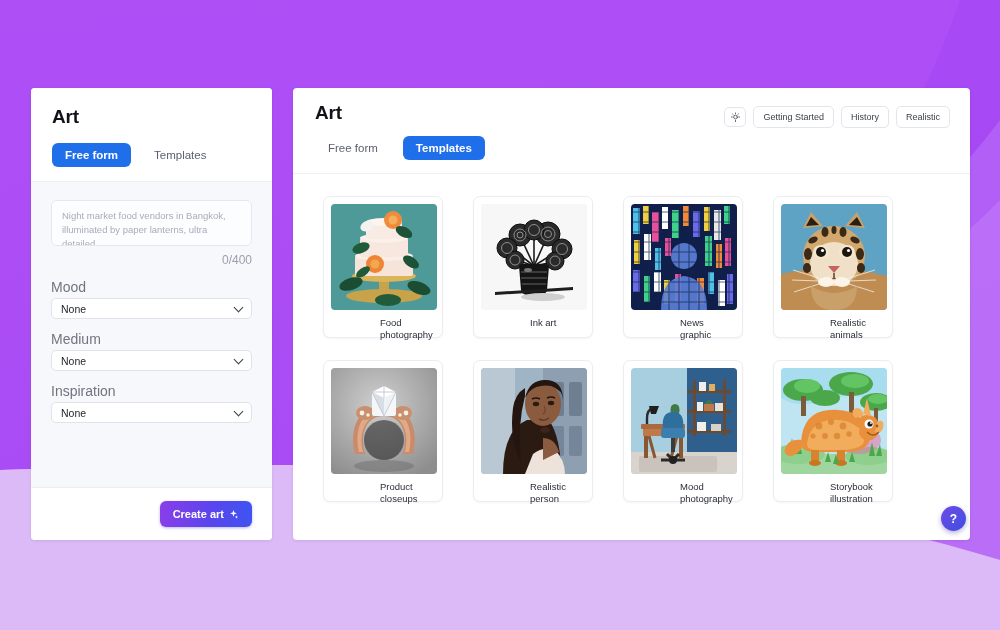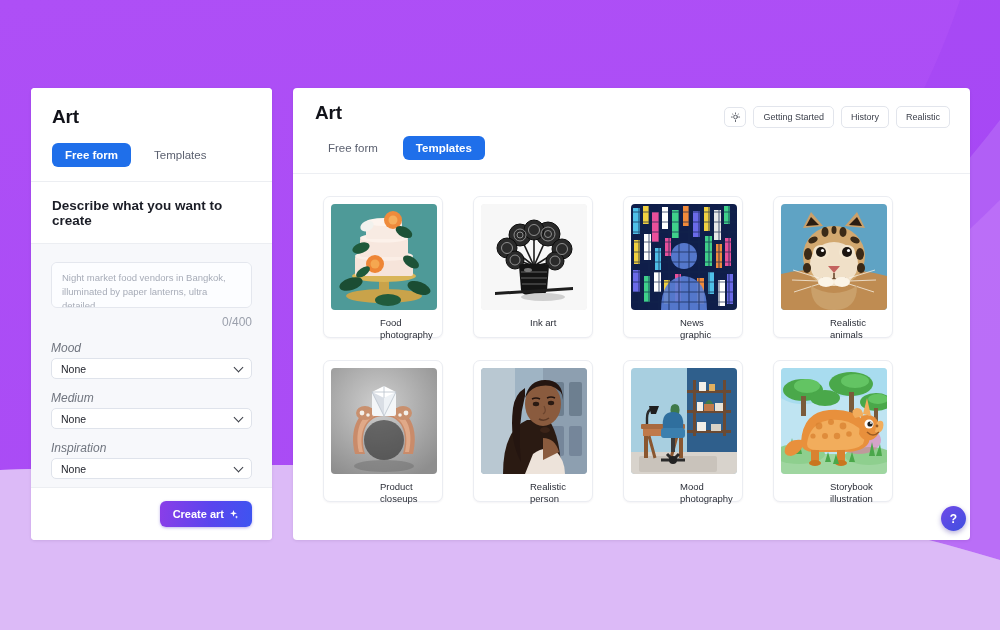--- a/index.html
+++ b/index.html
@@ -68,21 +68,21 @@
     margin-top: 10px;
     border: 1px dashed #d7dbe4; border-radius: 6px;
     background: #fcfdff;
     height: 40px; display: flex; align-items: center; justify-content: center;
     font-size: 9px; color: #7e838f; cursor: pointer;
   }
   .drop-zone b { color: #2b2e38; }
   .drop-zone u { color: #2b2e38; text-underline-offset: 2px; }
 
   .field { margin-top: 12px; }
-  .field-label { font-size: 12px; color: #70757f; margin-bottom: 3px; font-style: italic; }
+  .field-label { font-size: 14px; color: #70757f; margin-bottom: 3px; }
   .sel {
     position: relative;
     width: 100%; height: 21px;
     border: 1px solid #dfe3eb; border-radius: 5px; background: #fff;
     display: flex; align-items: center; padding: 0 9px;
     font-size: 10.5px; color: #24262e; cursor: pointer;
   }
   .sel .chev {
     position: absolute; right: 9px; top: 50%;
     width: 7px; height: 7px; margin-top: -4px;
@@ -188,21 +188,20 @@
 <div id="left-panel">
 
   <div class="lp-head">
     <div class="lp-title">Art</div>
     <div class="lp-tabs">
       <button class="pill active">Free form</button>
       <button class="pill idle">Templates</button>
     </div>
   </div>
 
-  <div class="lp-sec-title">Describe what you want to create</div>
 
   <div class="lp-body">
     <div class="ta-wrap">
       <textarea class="prompt-area" placeholder="Night market food vendors in Bangkok, illuminated by paper lanterns, ultra detailed" style=""></textarea>
       <div class="counter">0/400</div>
     </div>
 
 
     <div class="field">
       <div class="field-label">Mood</div>

